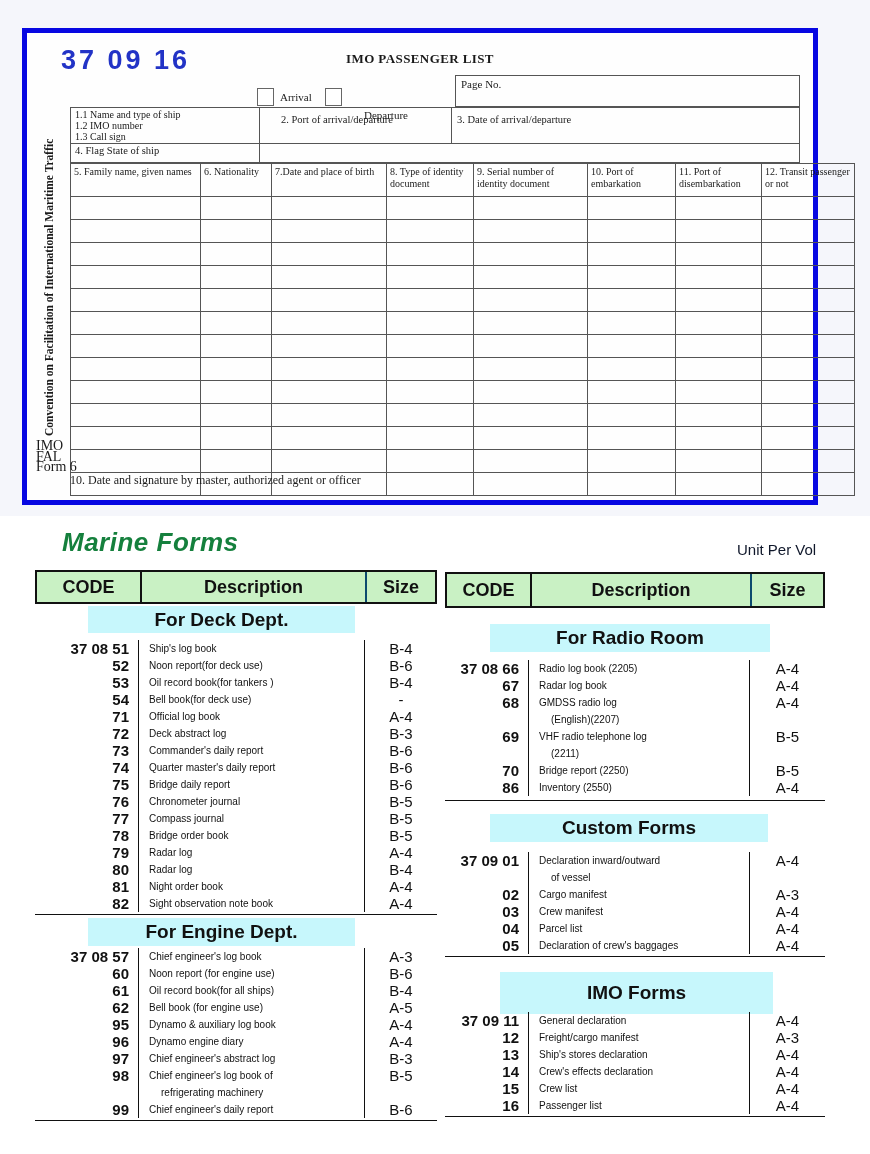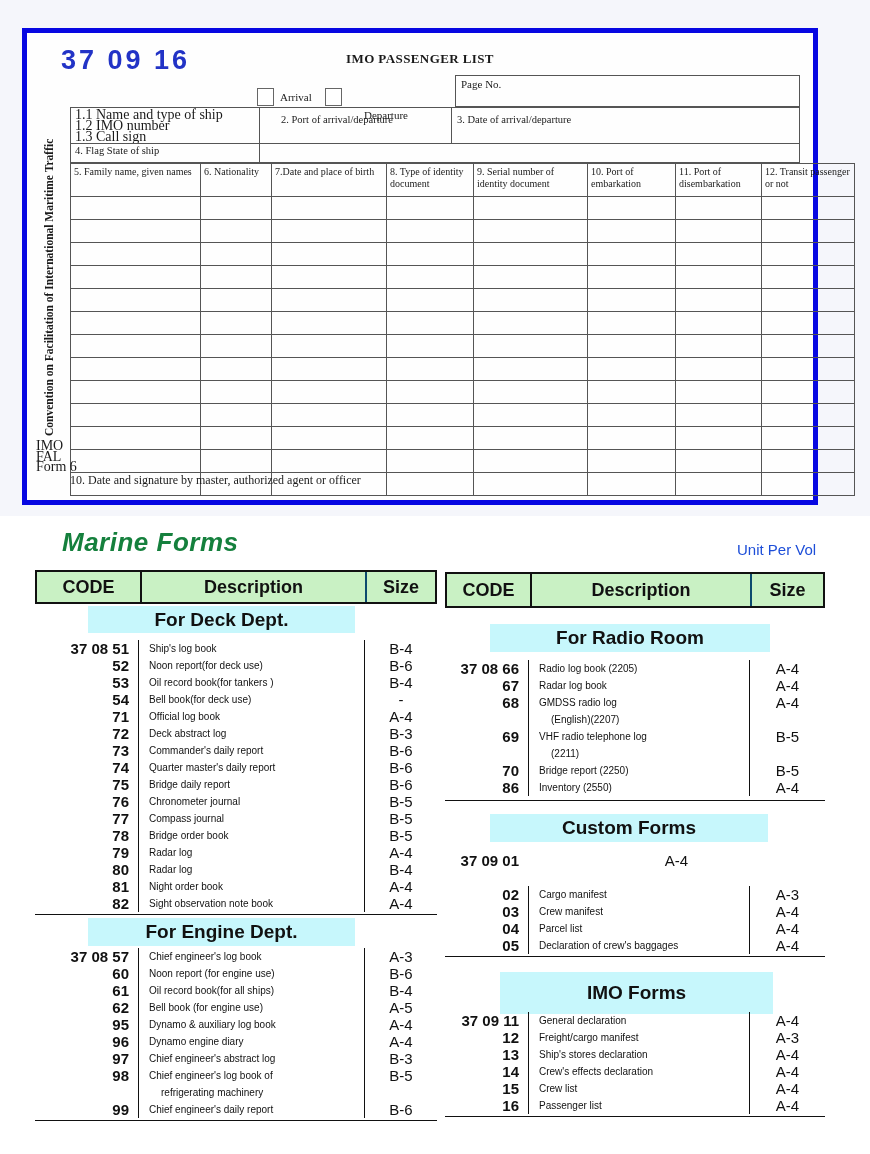--- a/index.html
+++ b/index.html
@@ -22,21 +22,21 @@
   .chk.dep{left:298px;top:55px;}
   .chklabel{position:absolute;top:58px;font-size:11px;}
   .chklabel.arr{left:253px;}
   .chklabel.dep{left:337px;margin-top:18px;}
 
   .toprow1{position:absolute;left:43px;top:74px;width:730px;height:36px;box-sizing:border-box;
            display:flex;border:1px solid #555;border-bottom:none;}
   .toprow2{position:absolute;left:43px;top:110px;width:730px;height:20px;box-sizing:border-box;
            display:flex;border:1px solid #555;}
   .tr1a{width:189px;border-right:1px solid #555;box-sizing:border-box;padding:1px 4px;
-        font-size:14px;line-height:11px;font-family:Liberation Serif, serif;}
+        font-size:10px;line-height:11px;font-family:Liberation Serif, serif;}
   .tr1b{width:176px;border-right:1px solid #555;box-sizing:border-box;padding:6px 5px 0;font-size:10.5px;margin-left:16px;}
   .tr1c{flex:1;padding:6px 5px 0;font-size:10.5px;}
   .tr2a{width:189px;border-right:1px solid #555;box-sizing:border-box;padding:1px 4px;font-size:10.5px;}
 
   table.ptable{position:absolute;left:43px;top:130px;width:730px;border-collapse:collapse;
                table-layout:fixed;}
   .ptable th,.ptable td{border:1px solid #555;}
   .ptable thead th{height:28px;font-weight:normal;font-size:10px;text-align:left;
                    vertical-align:top;padding:2px 3px;line-height:12px;}
   .ptable tbody td{height:20px;}
@@ -46,21 +46,21 @@
   .ptable th:nth-child(7){width:79px}.ptable th:nth-child(8){width:86px}
 
   .form-footer{position:absolute;left:43px;top:440px;font-size:12px;}
   .side-text{position:absolute;left:16px;top:403px;transform:rotate(-90deg);transform-origin:0 0;
              white-space:nowrap;font-weight:bold;font-size:11.5px;}
   .form-ref{position:absolute;left:9px;top:408px;font-size:14px;line-height:10.5px;}
 
   
   .cat-title{position:absolute;left:62px;top:527px;font-weight:bold;font-style:italic;
              font-size:26px;letter-spacing:.5px;color:#15803d;}
-  .unit-note{position:absolute;left:737px;top:541px;font-size:15px;color:#1d4ed8;}
+  .unit-note{position:absolute;left:737px;top:541px;font-size:15px;color:#0f172a;}
 
   .thead{position:absolute;display:flex;box-sizing:border-box;border:2px solid #111;
          background:var(--green,#c9f1c4);}
   .thead.lft{left:35px;top:570px;width:402px;height:34px;}
   .thead.rgt{left:445px;top:572px;width:380px;height:36px;}
   .th{display:flex;align-items:center;justify-content:center;font-weight:bold;font-size:18px;
       box-sizing:border-box;color:#111;}
   .lft .th.code{width:103px}.lft .th.desc{width:227px}.lft .th.size{flex:1}
   .rgt .th.code{width:83px}.rgt .th.desc{width:222px}.rgt .th.size{flex:1}
   .th.desc{border-left:2px solid #111;border-right:2px solid #0c4a6e;}
@@ -531,20 +531,24 @@
         </div>
         <div class="cs">A-4</div>
       </div>
     </div>
   <div class="divider" id="dv-r1"></div>
 
   <div class="secbar" id="bar-custom">Custom Forms</div>
   <div class="rows rrows" id="custom-rows">
       <div class="crow tall">
         <div class="cc">37 09 01</div>
+        <div class="cd">
+          <div>Declaration inward/outward</div>
+          <div class="d2">of vessel</div>
+        </div>
         <div class="cs">A-4</div>
       </div>
       <div class="crow">
         <div class="cc">02</div>
         <div class="cd">
           <div>Cargo manifest</div>
         </div>
         <div class="cs">A-3</div>
       </div>
       <div class="crow">

